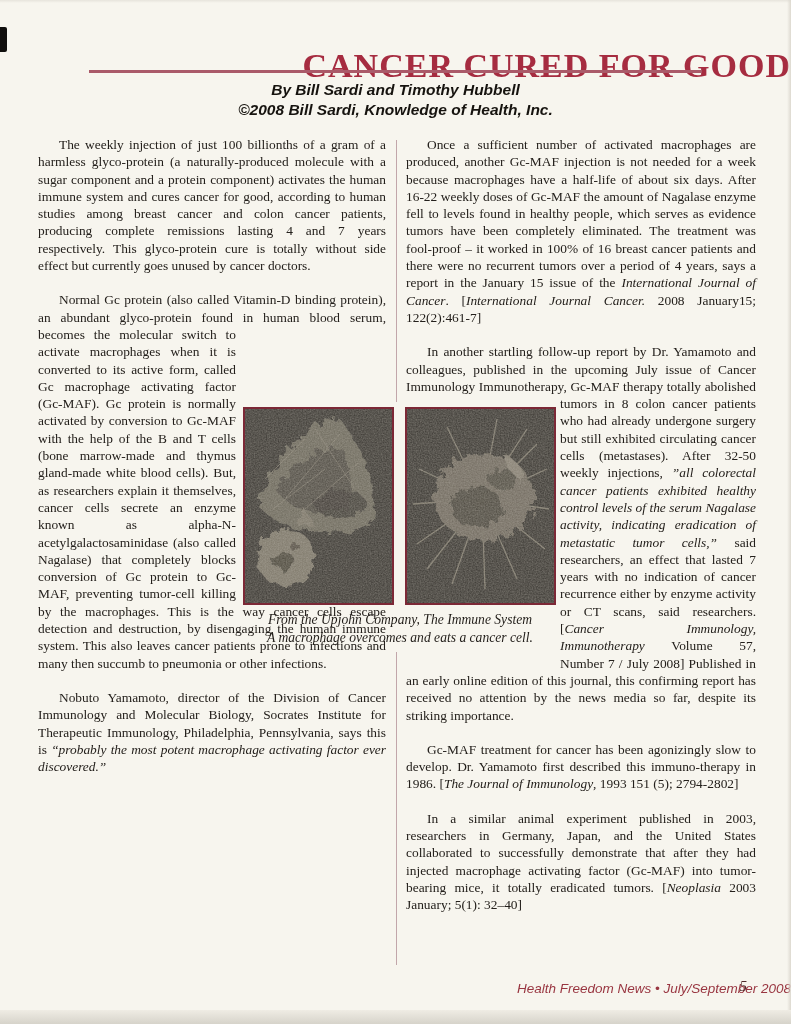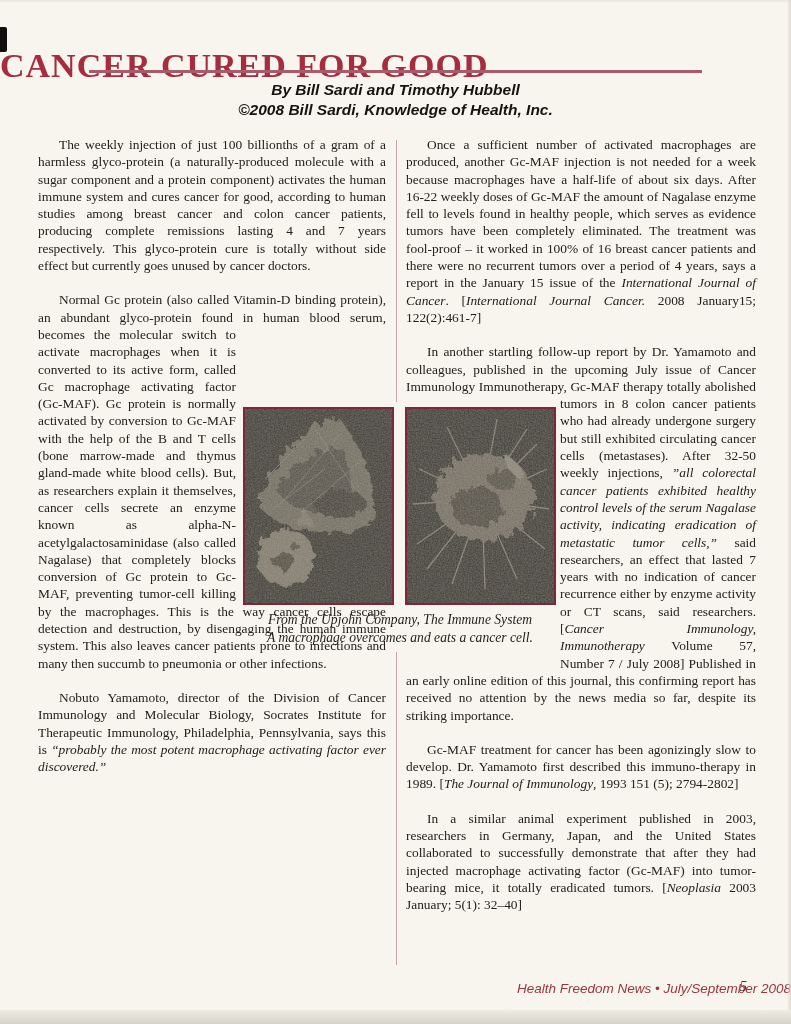--- a/index.html
+++ b/index.html
@@ -8,21 +8,21 @@
     background:#f7f5ee;overflow:hidden;
     font-family:"Liberation Serif",serif;color:#24201c;
   }
   
   .corner-mark{position:absolute;left:0;top:27px;width:7px;height:25px;background:#100f0d;border-radius:0 2px 2px 0;}
   .scan-bottom{position:absolute;left:0;right:0;bottom:0;height:14px;background:linear-gradient(to bottom,#efece4,#d6d3ca);}
   .scan-right{position:absolute;top:0;right:0;width:4px;height:100%;background:linear-gradient(to left,#ddd9d0,rgba(221,217,208,0));}
   .scan-top{position:absolute;top:0;left:0;right:0;height:3px;background:linear-gradient(to bottom,#e7e4dc,rgba(231,228,220,0));}
 
   .title{
-    position:absolute;top:24px;left:0;right:0;text-align:left;
+    position:absolute;top:24px;left:0;right:0;text-align:right;
     font-size:34px;font-weight:bold;letter-spacing:1px;color:#a62c40;
   }
   .rule{position:absolute;top:70px;left:89px;width:613px;height:3px;background:#aa5a69;}
   .byline{
     position:absolute;top:80px;left:0;right:0;text-align:center;
     font-family:"Liberation Sans",sans-serif;font-style:italic;
     font-size:15.5px;line-height:19.5px;color:#16130f;font-weight:600;
   }
 
   .col{position:absolute;top:136px;font-size:13.4px;line-height:17.3px;text-align:justify;}
@@ -79,21 +79,21 @@
 
   <div class="col col-left">
     <p><span>The weekly injection of just 100 billionths of a gram of a harmless glyco-protein (a naturally-produced molecule with a sugar component and a protein component) activates the human immune system and cures cancer for good, according to human studies among breast cancer and colon cancer patients, producing complete remissions lasting 4 and 7 years respectively. This glyco-protein cure is totally without side effect but currently goes unused by cancer doctors.</span></p>
     <p><span>Normal Gc protein (also called Vitamin-D binding protein), an abundant glyco-protein found in human blood </span><span class="wrap-spacer ws-right"></span><span>serum, becomes the molecular switch to activate macrophages when it is converted to its active form, called Gc macrophage activating factor (Gc-MAF). Gc protein is normally activated by conversion to Gc-MAF with the help of the B and T cells (bone marrow-made and thymus gland-made white blood cells). But, as researchers explain it themselves, cancer cells secrete an enzyme known as alpha-N-acetylgalactosaminidase (also called Nagalase) that completely blocks conversion of Gc protein to Gc-MAF, preventing tumor-cell killing by the macrophages. This is the way cancer cells escape detection and destruction, by disengaging the human immune system. This also leaves cancer patients prone to infections and many then succumb to pneumonia or other infections.</span></p>
     <p><span>Nobuto Yamamoto, director of the Division of Cancer Immunology and Molecular Biology, Socrates Institute for Therapeutic Immunology, Philadelphia, Pennsylvania, says this is </span><span class="it">“probably the most potent macrophage activating factor ever discovered.”</span></p>
   </div>
 
   <div class="col col-right">
     <p><span>Once a sufficient number of activated macrophages are produced, another Gc-MAF injection is not needed for a week because macrophages have a half-life of about six days. After 16-22 weekly doses of Gc-MAF the amount of Nagalase enzyme fell to levels found in healthy people, which serves as evidence tumors have been completely eliminated. The treatment was fool-proof – it worked in 100% of 16 breast cancer patients and there were no recurrent tumors over a period of 4 years, says a report in the January 15 issue of the </span><span class="it">International Journal of Cancer</span><span>. [</span><span class="it">International Journal Cancer.</span><span> 2008 January15; 122(2):461-7]</span></p>
     <p><span>In another startling follow-up report by Dr. Yamamoto and colleagues, published in the upcoming July issue of Cancer Immunology Immunotherapy, Gc-MAF therapy </span><span class="wrap-spacer ws-left"></span><span>totally abolished tumors in 8 colon cancer patients who had already undergone surgery but still exhibited circulating cancer cells (metastases). After 32-50 weekly injections, </span><span class="it">”all colorectal cancer patients exhibited healthy control levels of the serum Nagalase activity, indicating eradication of metastatic tumor cells,”</span><span> said researchers, an effect that lasted 7 years with no indication of cancer recurrence either by enzyme activity or CT scans, said researchers. [</span><span class="it">Cancer Immunology, Immunotherapy</span><span> Volume 57, Number 7 / July 2008] Published in an early online edition of this journal, this confirming report has received no attention by the news media so far, despite its striking importance.</span></p>
-    <p><span>Gc-MAF treatment for cancer has been agonizingly slow to develop. Dr. Yamamoto first described this immuno-therapy in 1989. [</span><span class="it">The Journal of Immunology</span><span>, 1993 151 (5); 2794-2802]</span></p>
+    <p><span>Gc-MAF treatment for cancer has been agonizingly slow to develop. Dr. Yamamoto first described this immuno-therapy in 1986. [</span><span class="it">The Journal of Immunology</span><span>, 1993 151 (5); 2794-2802]</span></p>
     <p><span>In a similar animal experiment published in 2003, researchers in Germany, Japan, and the United States collaborated to successfully demonstrate that after they had injected macrophage activating factor (Gc-MAF) into tumor-bearing mice, it totally eradicated tumors. [</span><span class="it">Neoplasia</span><span> 2003 January; 5(1): 32–40]</span></p>
   </div>
 
   <div class="figure">
     <div class="panel">
       <svg width="147" height="194" viewBox="0 0 147 194" xmlns="http://www.w3.org/2000/svg">
         <defs>
           <filter id="speckA" x="0" y="0" width="100%" height="100%">
             <feTurbulence type="fractalNoise" baseFrequency="0.75" numOctaves="3" seed="11"></feTurbulence>
             <feColorMatrix type="matrix" values="0 0 0 0 0.60  0 0 0 0 0.57  0 0 0 0 0.51  0.85 0 0 0 0"></feColorMatrix>

